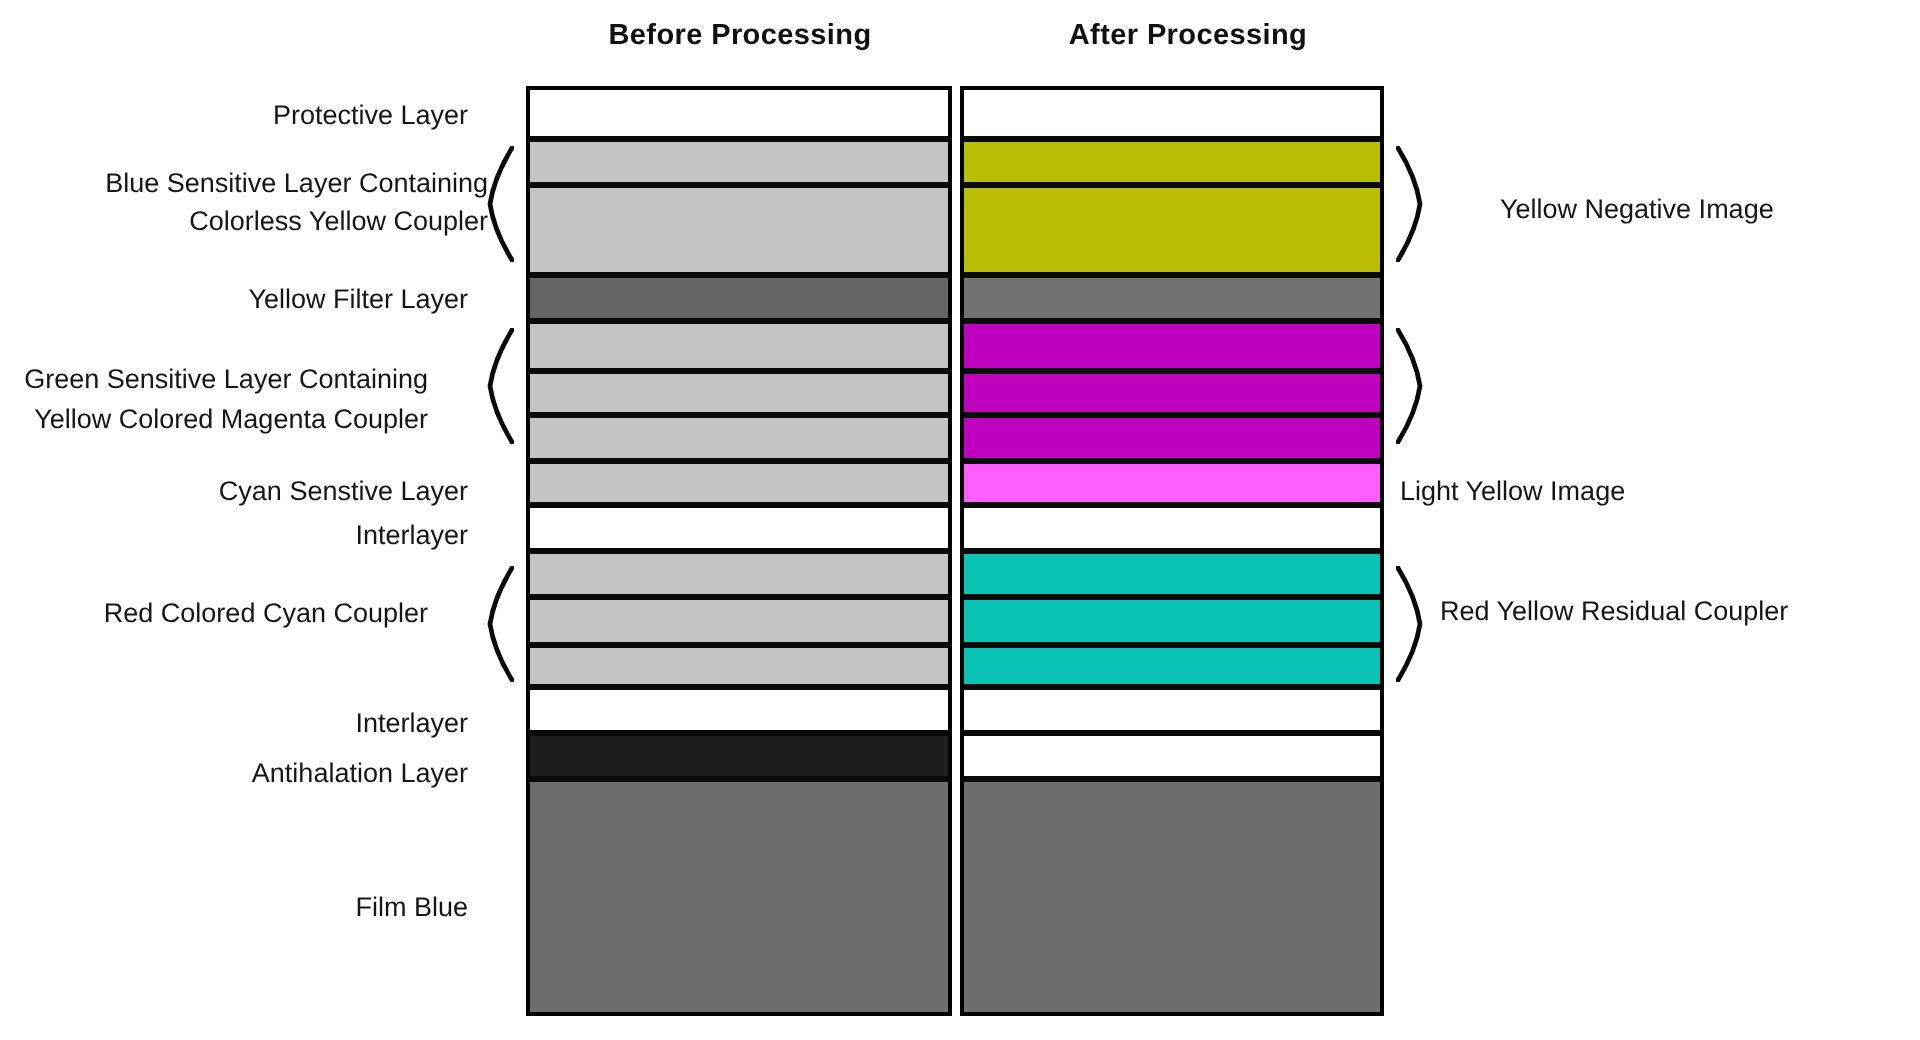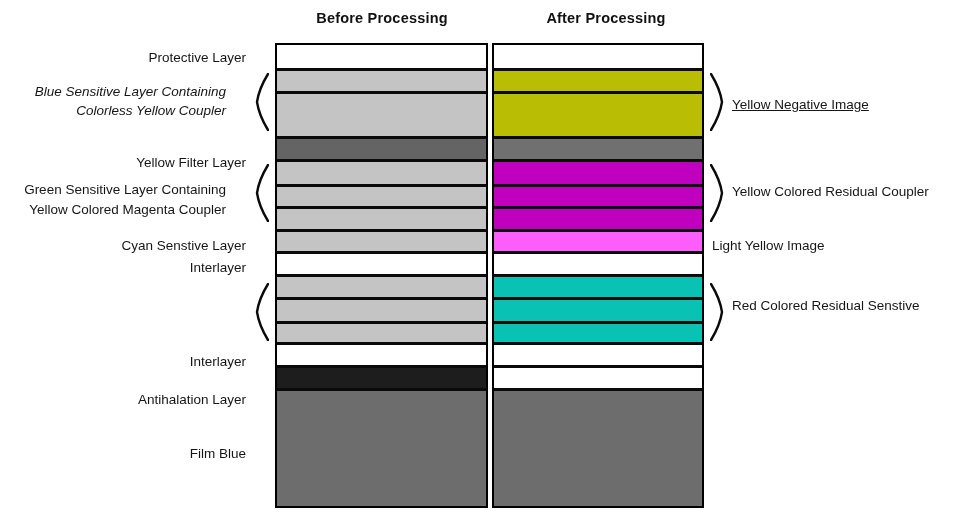--- a/index.html
+++ b/index.html
@@ -1,18 +1,18 @@
 <!DOCTYPE html>
 <html><head>
 <meta charset="utf-8">
 <style>
   html,body{margin:0;padding:0;background:#fff;}
   #canvas{
     position:relative;width:936px;height:520px;background:#ffffff;overflow:hidden;
-    font-family:"Liberation Sans","DejaVu Sans",sans-serif;color:#111;margin-left:12px;
+    font-family:"Liberation Sans","DejaVu Sans",sans-serif;color:#111;
   }
   .col-header{
     position:absolute;top:10px;font-size:14.5px;font-weight:bold;text-align:center;
     letter-spacing:0.2px;color:#111;
   }
   .column{
     position:absolute;top:43px;border:2px solid #000;background:#fff;
   }
   .layer{width:100%;}
   .layer.divided{border-bottom:3px solid #0a0a0a;}
@@ -66,61 +66,61 @@
       <div class="layer divided" style="height: 18px; background: rgb(10, 194, 180);"></div>
       <div class="layer divided" style="height: 20px; background: rgb(255, 255, 255);"></div>
       <div class="layer divided" style="height: 20px; background: rgb(255, 255, 255);"></div>
       <div class="layer" style="height: 115px; background: rgb(109, 109, 109);"></div>
     </div>
 
   <div id="labels-left">
       <div class="lbl left" style="top: 48px; right: 702px; line-height: 19px;">
         <span class="line">Protective Layer</span>
       </div>
-      <div class="lbl left" style="top: 82px; right: 722px; line-height: 19px; font-style: italic;">
+      <div class="lbl left" style="top: 82px; right: 692px; line-height: 19px;">
         <span class="line">Blue Sensitive Layer Containing</span>
         <span class="line">Colorless Yellow Coupler</span>
       </div>
-      <div class="lbl left" style="top: 153px; right: 702px; line-height: 19px;">
+      <div class="lbl left" style="top: 140px; right: 702px; line-height: 19px;">
         <span class="line">Yellow Filter Layer</span>
       </div>
       <div class="lbl left" style="top: 180px; right: 722px; line-height: 20px;">
         <span class="line">Green Sensitive Layer Containing</span>
         <span class="line">Yellow Colored Magenta Coupler</span>
       </div>
       <div class="lbl left" style="top: 236px; right: 702px; line-height: 19px;">
         <span class="line">Cyan Senstive Layer</span>
       </div>
       <div class="lbl left" style="top: 258px; right: 702px; line-height: 19px;">
         <span class="line">Interlayer</span>
       </div>
       <div class="lbl left" style="top: 297px; right: 722px; line-height: 19px;">
+        <span class="line">Red Colored Cyan Coupler</span>
       </div>
       <div class="lbl left" style="top: 352px; right: 702px; line-height: 19px;">
         <span class="line">Interlayer</span>
       </div>
-      <div class="lbl left" style="top: 390px; right: 702px; line-height: 19px;">
+      <div class="lbl left" style="top: 377px; right: 702px; line-height: 19px;">
         <span class="line">Antihalation Layer</span>
       </div>
       <div class="lbl left" style="top: 444px; right: 702px; line-height: 19px;">
         <span class="line">Film Blue</span>
       </div>
     </div>
   <div id="labels-right">
-      <div class="lbl right" style="top: 95px; left: 720px; line-height: 20px; text-decoration: underline;">
+      <div class="lbl right" style="top: 95px; left: 750px; line-height: 20px;">
         <span class="line">Yellow Negative Image</span>
       </div>
       <div class="lbl right" style="top: 182px; left: 720px; line-height: 20px;">
-        <span class="line">Yellow Colored Residual Coupler</span>
       </div>
       <div class="lbl right" style="top: 236px; left: 700px; line-height: 20px;">
         <span class="line">Light Yellow Image</span>
       </div>
       <div class="lbl right" style="top: 296px; left: 720px; line-height: 20px;">
-        <span class="line">Red Colored Residual Senstive</span>
+        <span class="line">Red Yellow Residual Coupler</span>
       </div>
     </div>
   <div id="braces">
       <div class="brace" style="left: 243px; top: 73px;">
         <svg width="14" height="58" viewBox="0 0 14 58">
           <path d="M13,1 Q4,15.66 2,29 Q4,42.339999999999996 13,57" fill="none" stroke="#0a0a0a" stroke-width="2.4" stroke-linecap="round"></path>
         </svg>
       </div>
       <div class="brace" style="left: 243px; top: 164px;">
         <svg width="14" height="58" viewBox="0 0 14 58">

